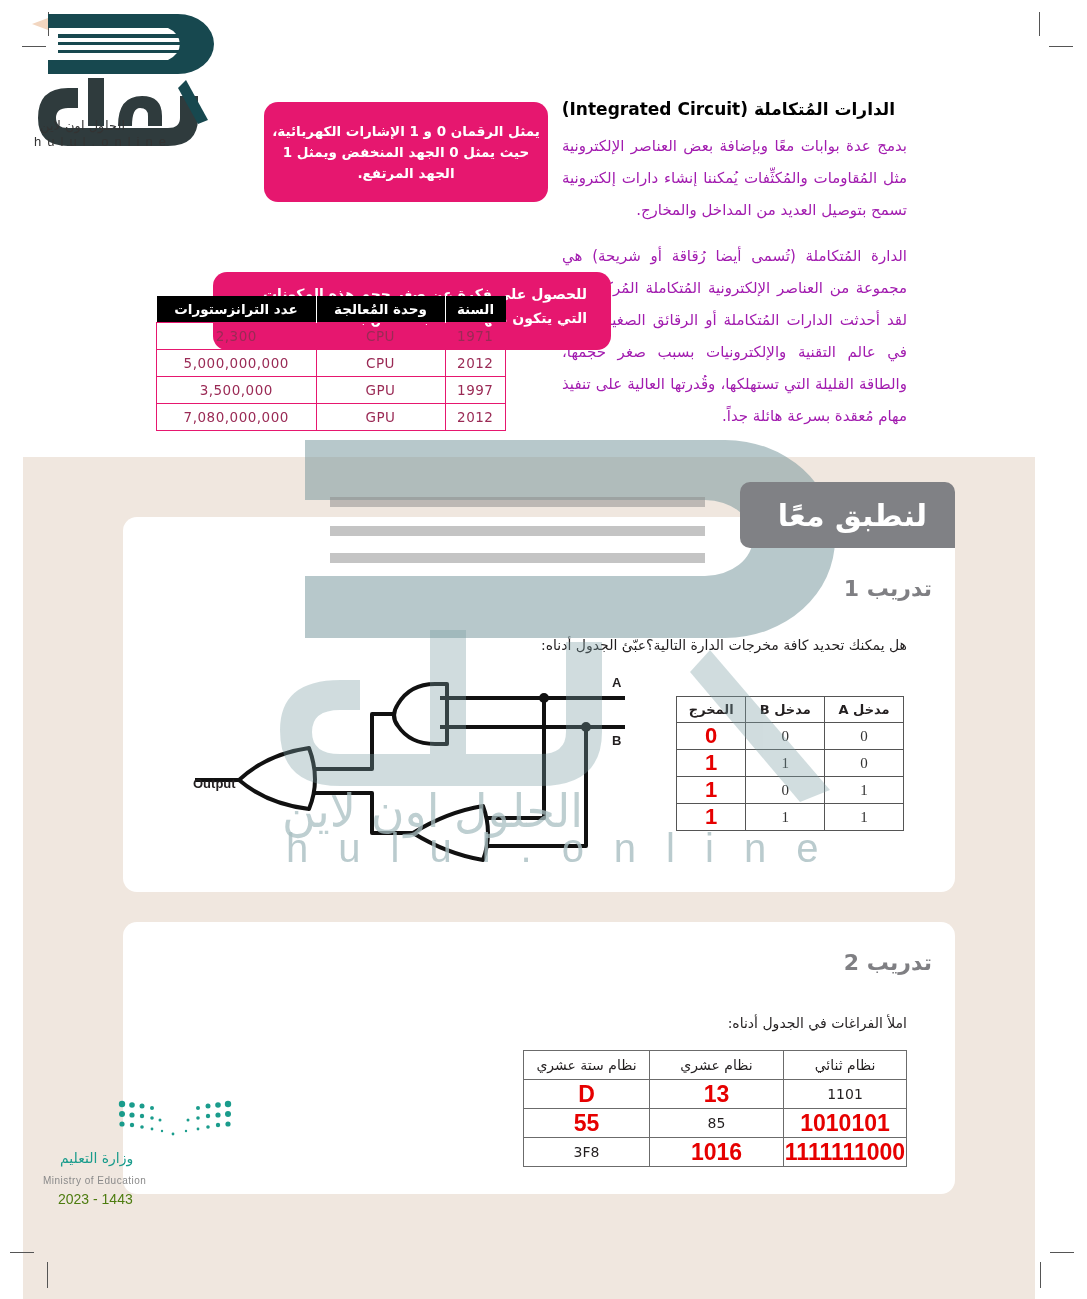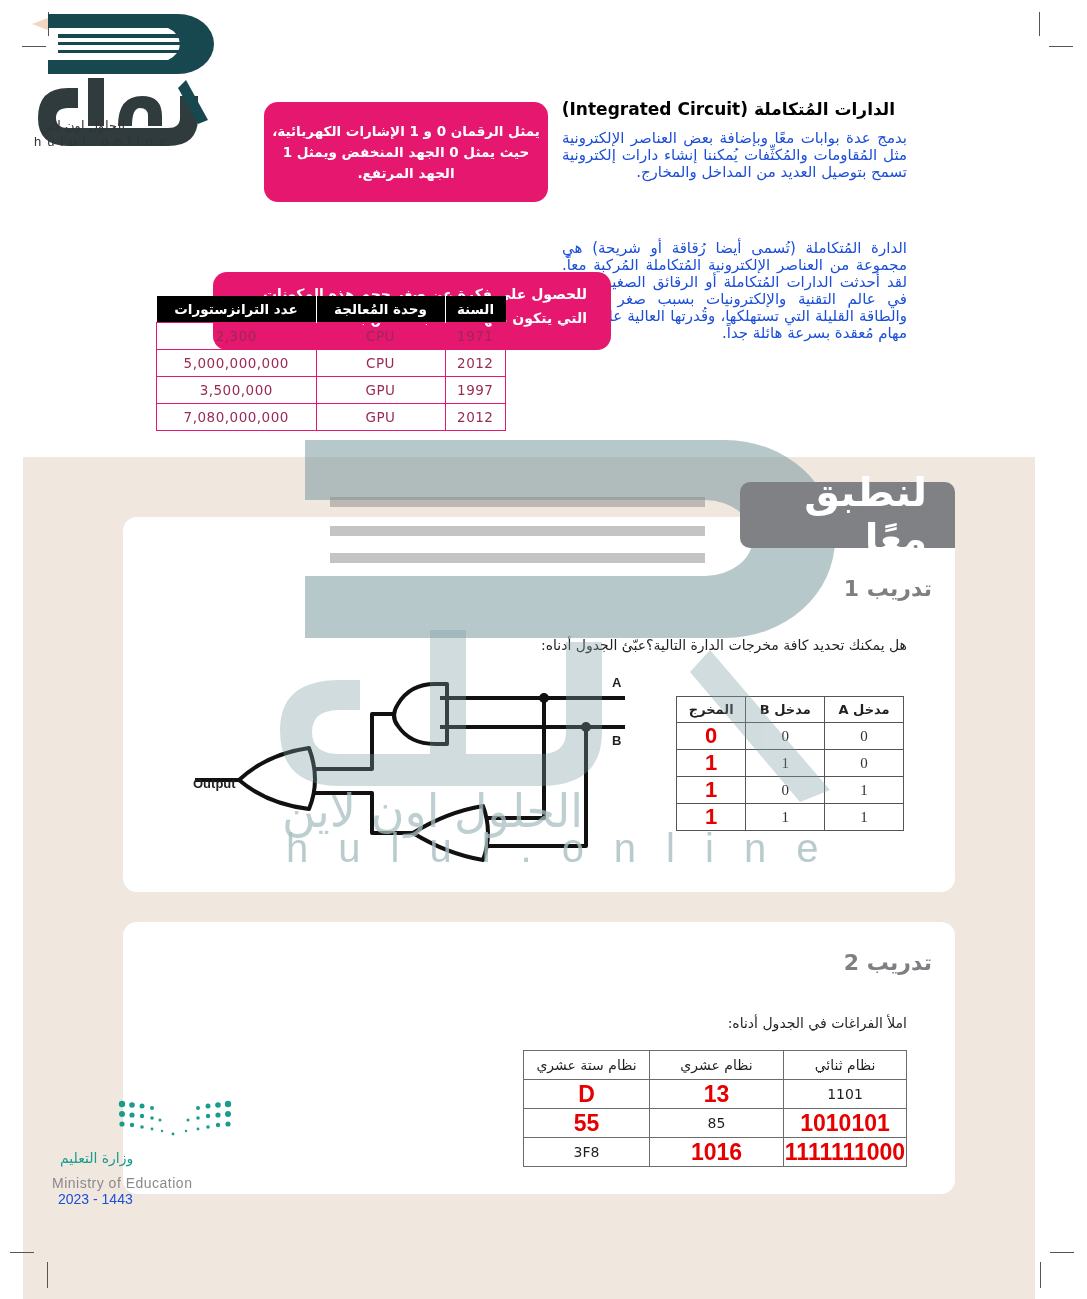--- a/index.html
+++ b/index.html
@@ -6,38 +6,38 @@
   body{width:1087px;height:1299px;position:relative;background:#ffffff;overflow:hidden;font-family:"DejaVu Sans",sans-serif;color:#231f20;}
   .abs{position:absolute;}
   
   .crop{position:absolute;background:#555;}
   
   .logo{left:18px;top:8px;width:200px;height:150px;}
   .logo-sub{left:18px;top:134px;width:170px;font-size:13px;letter-spacing:6px;color:#333;text-align:center;font-family:"Liberation Sans",sans-serif;}
   .logo-ar{left:40px;top:118px;font-size:13px;color:#333;direction:rtl;font-family:"DejaVu Sans",sans-serif;}
   
   .heading{right:192px;top:99px;font-size:17px;font-weight:bold;color:#000000;direction:rtl;white-space:nowrap;}
-  .para{right:180px;width:345px;font-size:15px;line-height:17px;direction:rtl;text-align:justify;color:#1d4ed8;}
+  .para{right:180px;width:345px;font-size:15px;line-height:32px;direction:rtl;text-align:justify;color:#a21caf;}
   .para1{top:130px;}
   .para2{top:240px;}
   
   .pink-box{background:#e6176f;color:#fff;border-radius:14px;direction:rtl;font-weight:bold;font-size:13.5px;line-height:21px;text-align:center;}
   .pink1{left:264px;top:102px;width:284px;height:100px;padding:10px 8px;box-sizing:border-box;display:flex;align-items:center;justify-content:center;}
   .pink2{left:213px;top:226px;width:398px;height:78px;padding:10px 24px;box-sizing:border-box;text-align:right;font-size:14px;line-height:24px;margin-top:46px;}
   
   .ttable{left:156px;top:296px;width:350px;border-collapse:collapse;direction:rtl;font-size:13.5px;}
   .ttable th{background:#000000;color:#fff;font-weight:bold;height:26px;padding:0;border-left:1px solid #fff;}
   .ttable td{height:26px;padding:0;text-align:center;color:#9a2a55;border:1.5px solid #e6176f;font-family:"DejaVu Sans",sans-serif;letter-spacing:0.5px;}
   .ttable th:last-child{border-left:none;}
   
   .beige{left:23px;top:457px;width:1012px;height:842px;background:#f0e7df;}
   .card{background:#fff;border-radius:14px;}
   .card1{left:123px;top:517px;width:832px;height:375px;}
   .card2{left:123px;top:922px;width:832px;height:272px;}
-  .tab-title{left:740px;top:482px;width:215px;height:66px;background:#808185;border-radius:10px 10px 0 10px;color:#fff;font-weight:bold;font-size:40px;direction:rtl;display:flex;align-items:center;justify-content:flex-start;padding-right:28px;box-sizing:border-box;}
+  .tab-title{left:740px;top:482px;width:215px;height:66px;background:#808185;border-radius:10px 10px 0 10px;color:#fff;font-weight:bold;font-size:30px;direction:rtl;display:flex;align-items:center;justify-content:flex-start;padding-right:28px;box-sizing:border-box;}
   .ex-title{font-size:22px;font-weight:bold;color:#7f7f83;direction:rtl;white-space:nowrap;}
   .ex1{right:155px;top:576px;}
   .ex2{right:155px;top:950px;}
   .ex-q{font-size:14px;direction:rtl;white-space:nowrap;color:#231f20;}
   .q1{right:180px;top:637px;}
   .q2{right:180px;top:1015px;}
   
   .truth{left:676px;top:696px;width:228px;border-collapse:collapse;direction:rtl;font-size:14px;}
   .truth th,.truth td{border:1px solid #555;height:25px;padding:0;text-align:center;}
   .truth th{font-weight:bold;font-size:13px;}
@@ -49,22 +49,22 @@
   .conv th{font-weight:normal;font-size:14px;}
   .conv td{font-family:"DejaVu Sans",sans-serif;font-size:14px;}
   .conv td.ans{color:#e60000;font-weight:bold;font-size:23px;font-family:"Liberation Sans",sans-serif;}
   
   .circuit{left:185px;top:668px;width:450px;height:200px;}
   
   .wm{pointer-events:none;}
   
   .ministry{left:58px;top:1100px;width:180px;}
   .min-ar{left:60px;top:1150px;font-size:14px;color:#1a9c8c;direction:rtl;}
-  .min-en{left:52px;top:1175px;font-size:14px;color:#8a8a8a;letter-spacing:0.5px;font-family:"Liberation Sans",sans-serif;}
-  .min-year{left:58px;top:1191px;font-size:14px;color:#1d4ed8;font-family:"Liberation Sans",sans-serif;}
+  .min-en{left:43px;top:1175px;font-size:10px;color:#8a8a8a;letter-spacing:0.5px;font-family:"Liberation Sans",sans-serif;}
+  .min-year{left:58px;top:1191px;font-size:14px;color:#4d7c0f;font-family:"Liberation Sans",sans-serif;}
 </style>
 </head>
 <body>
 
 <div class="crop" style="left:48px;top:12px;width:1px;height:24px;"></div>
 <div class="crop" style="left:22px;top:46px;width:24px;height:1px;"></div>
 <div class="crop" style="left:1039px;top:12px;width:1px;height:24px;"></div>
 <div class="crop" style="left:1049px;top:46px;width:24px;height:1px;"></div>
 
 <div class="abs logo">

